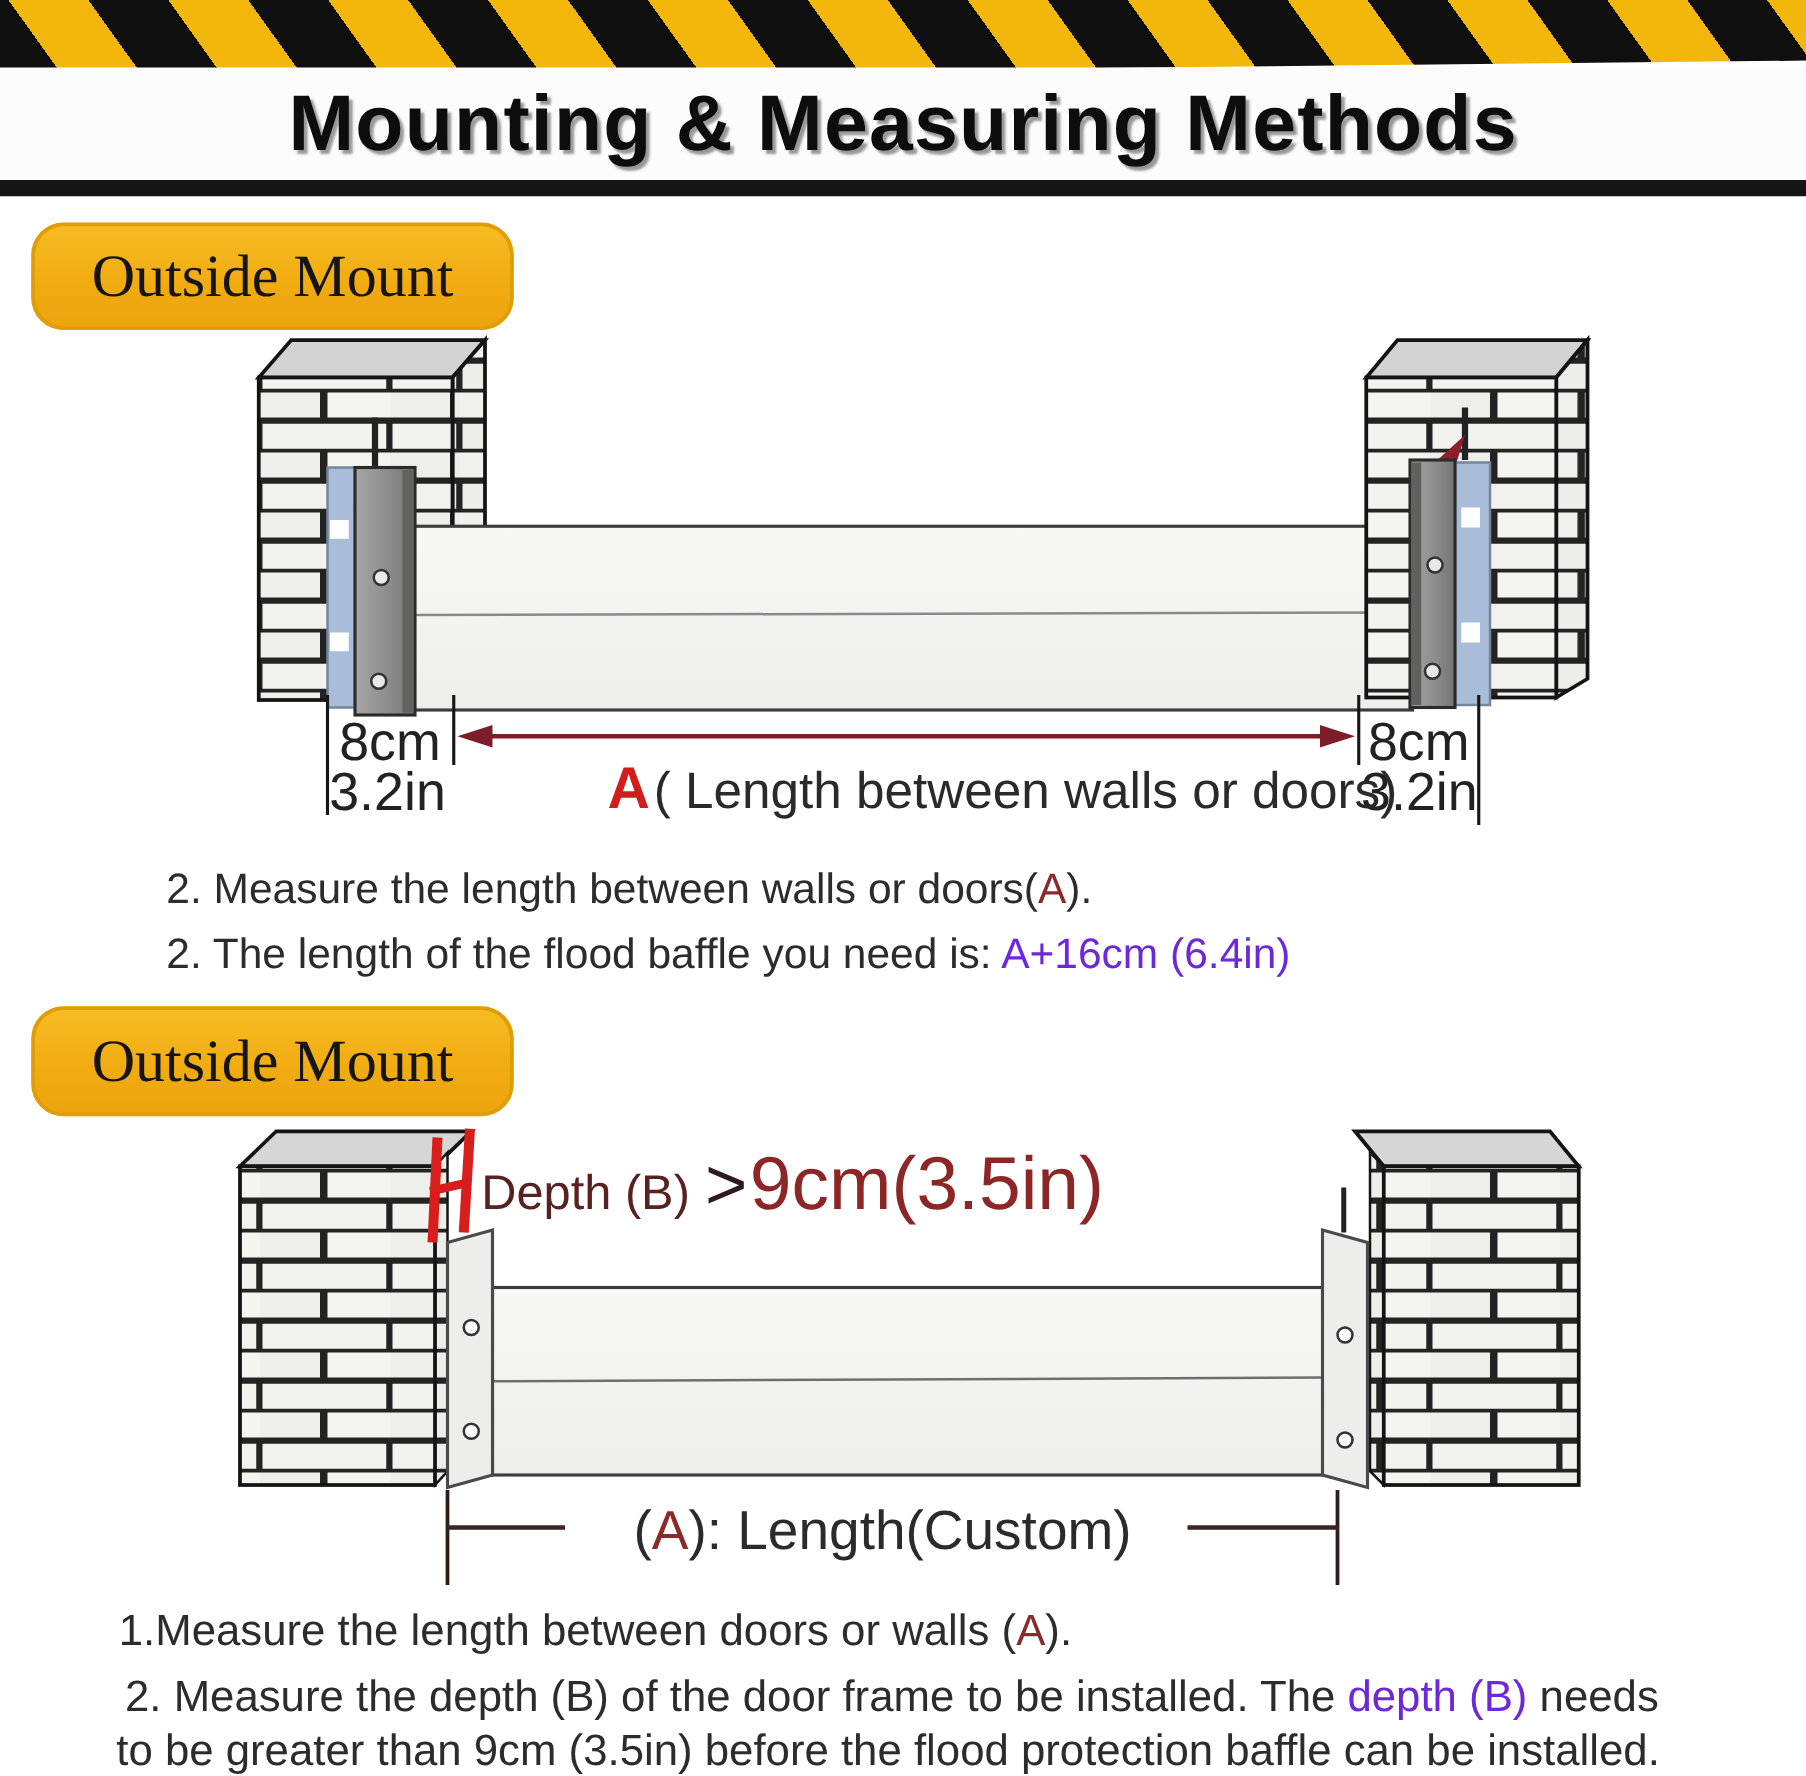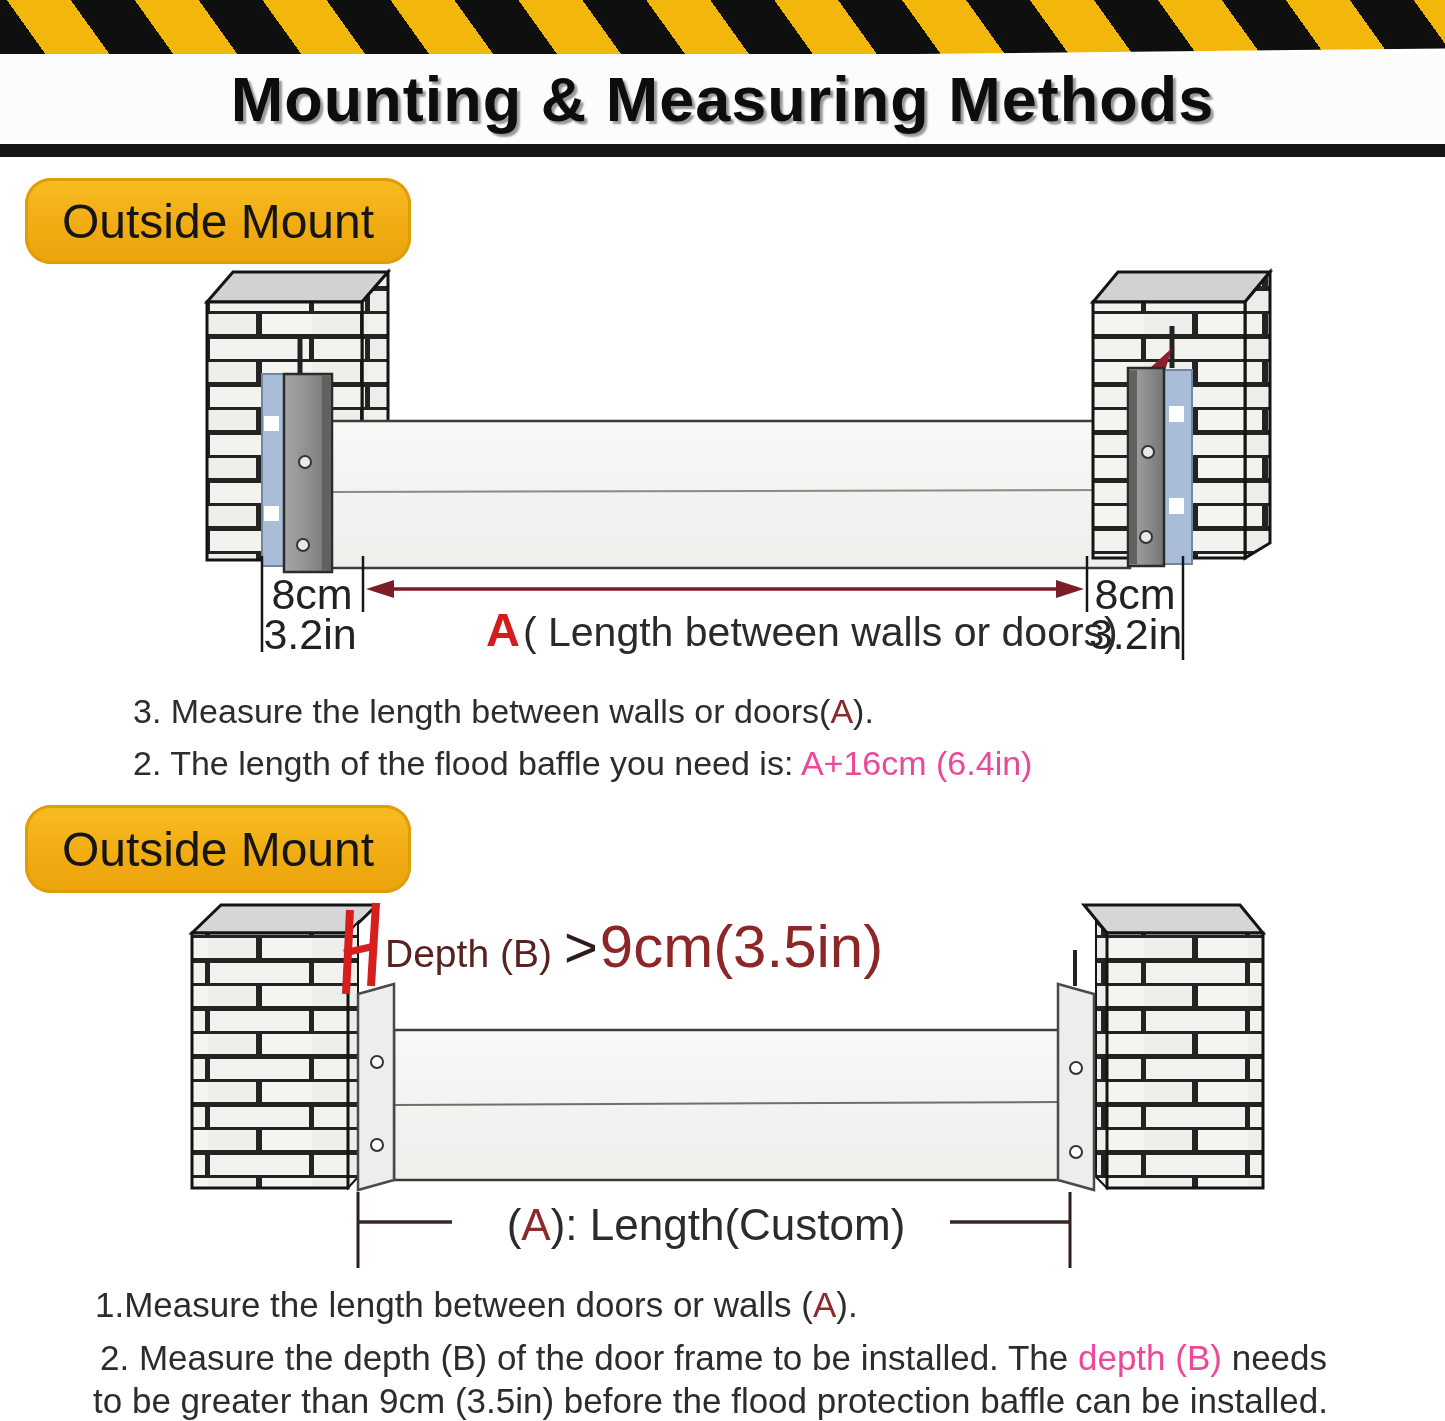--- a/index.html
+++ b/index.html
@@ -12,34 +12,34 @@
   .titleband{position:absolute;left:0;top:54px;width:1445px;height:90px;background:#fcfcfc;
              display:flex;align-items:center;justify-content:center;}
   .title{font-size:63px;font-weight:bold;color:#0d0d0d;letter-spacing:1px;
          text-shadow:3px 3px 2px rgba(0,0,0,0.40),-1px -1px 0 rgba(255,255,255,0.85);}
   .blackbar{position:absolute;left:0;top:144px;width:1445px;height:13px;background:#151515;}
   
   .pill{position:absolute;left:25px;width:386px;border-radius:26px;
         background:linear-gradient(180deg,#f7bd24 0%,#f1ac12 55%,#eca40c 100%);
         box-shadow:inset 0 0 0 3px #df9d07;
         display:flex;align-items:center;justify-content:center;
-        font-size:48px;color:#151515;}
+        font-size:48px;color:#151515;font-family:Liberation Serif, serif;}
   .pill.outside{top:178px;height:86px;}
   .pill.inside{top:805px;height:88px;}
   
   .art{position:absolute;left:0;top:0;}
   
   .t{position:absolute;color:#1f1f1f;white-space:nowrap;}
   .dim{font-size:43px;color:#222;text-align:center;}
   .arrowlabel{display:flex;align-items:baseline;}
   .a-red{font-size:47px;font-weight:bold;color:#d31c1c;margin-right:3px;}
   .a-rest{font-size:41px;color:#2a2a2a;text-align:right;}
   .step{font-size:34px;color:#2c2c2c;}
   .step-b{font-size:35px;color:#2c2c2c;}
-  .maroon{color:#ec4899;}
+  .maroon{color:#6d28d9;}
   .maroon-a{color:#8a2a2a;}
   .depthrow{display:flex;align-items:baseline;}
   .depth-l{font-size:39px;color:#57221f;}
   .depth-gt{font-size:58px;color:#2d1a1a;margin:0 2px 0 12px;}
   .depth-v{font-size:60px;color:#8d2626;}
   .dimrow{display:flex;align-items:baseline;justify-content:center;font-size:44px;color:#2b2b2b;}
 </style>
 </head>
 <body>
 
@@ -188,21 +188,21 @@
 
   <div class="t dim" style="left:264px;top:570px;width:96px;">8cm</div>
   <div class="t dim" style="left:258px;top:610px;width:104px;">3.2in</div>
   <div class="t dim" style="left:1090px;top:570px;width:90px;">8cm</div>
   <div class="t dim" style="left:1088px;top:610px;width:95px;">3.2in</div>
   <div class="t arrowlabel" style="left:486px;top:602px;">
     <span class="a-red">A</span>
     <span class="a-rest">( Length between walls or doors)</span>
   </div>
   <div class="t step" style="left:133px;top:692px;">
-    <span>3. Measure the length between walls or doors(</span><span class="maroon-a">A</span><span>).</span>
+    <span>2. Measure the length between walls or doors(</span><span class="maroon-a">A</span><span>).</span>
   </div>
   <div class="t step" style="left:133px;top:744px;">
     <span>2. The length of the flood baffle you need is: </span><span class="maroon">A+16cm (6.4in)</span>
   </div>
 
   <div class="t depthrow" style="left:385px;top:912px;">
     <span class="depth-l">Depth (B)</span>
     <span class="depth-gt">&gt;</span>
     <span class="depth-v">9cm(3.5in)</span>
   </div>

